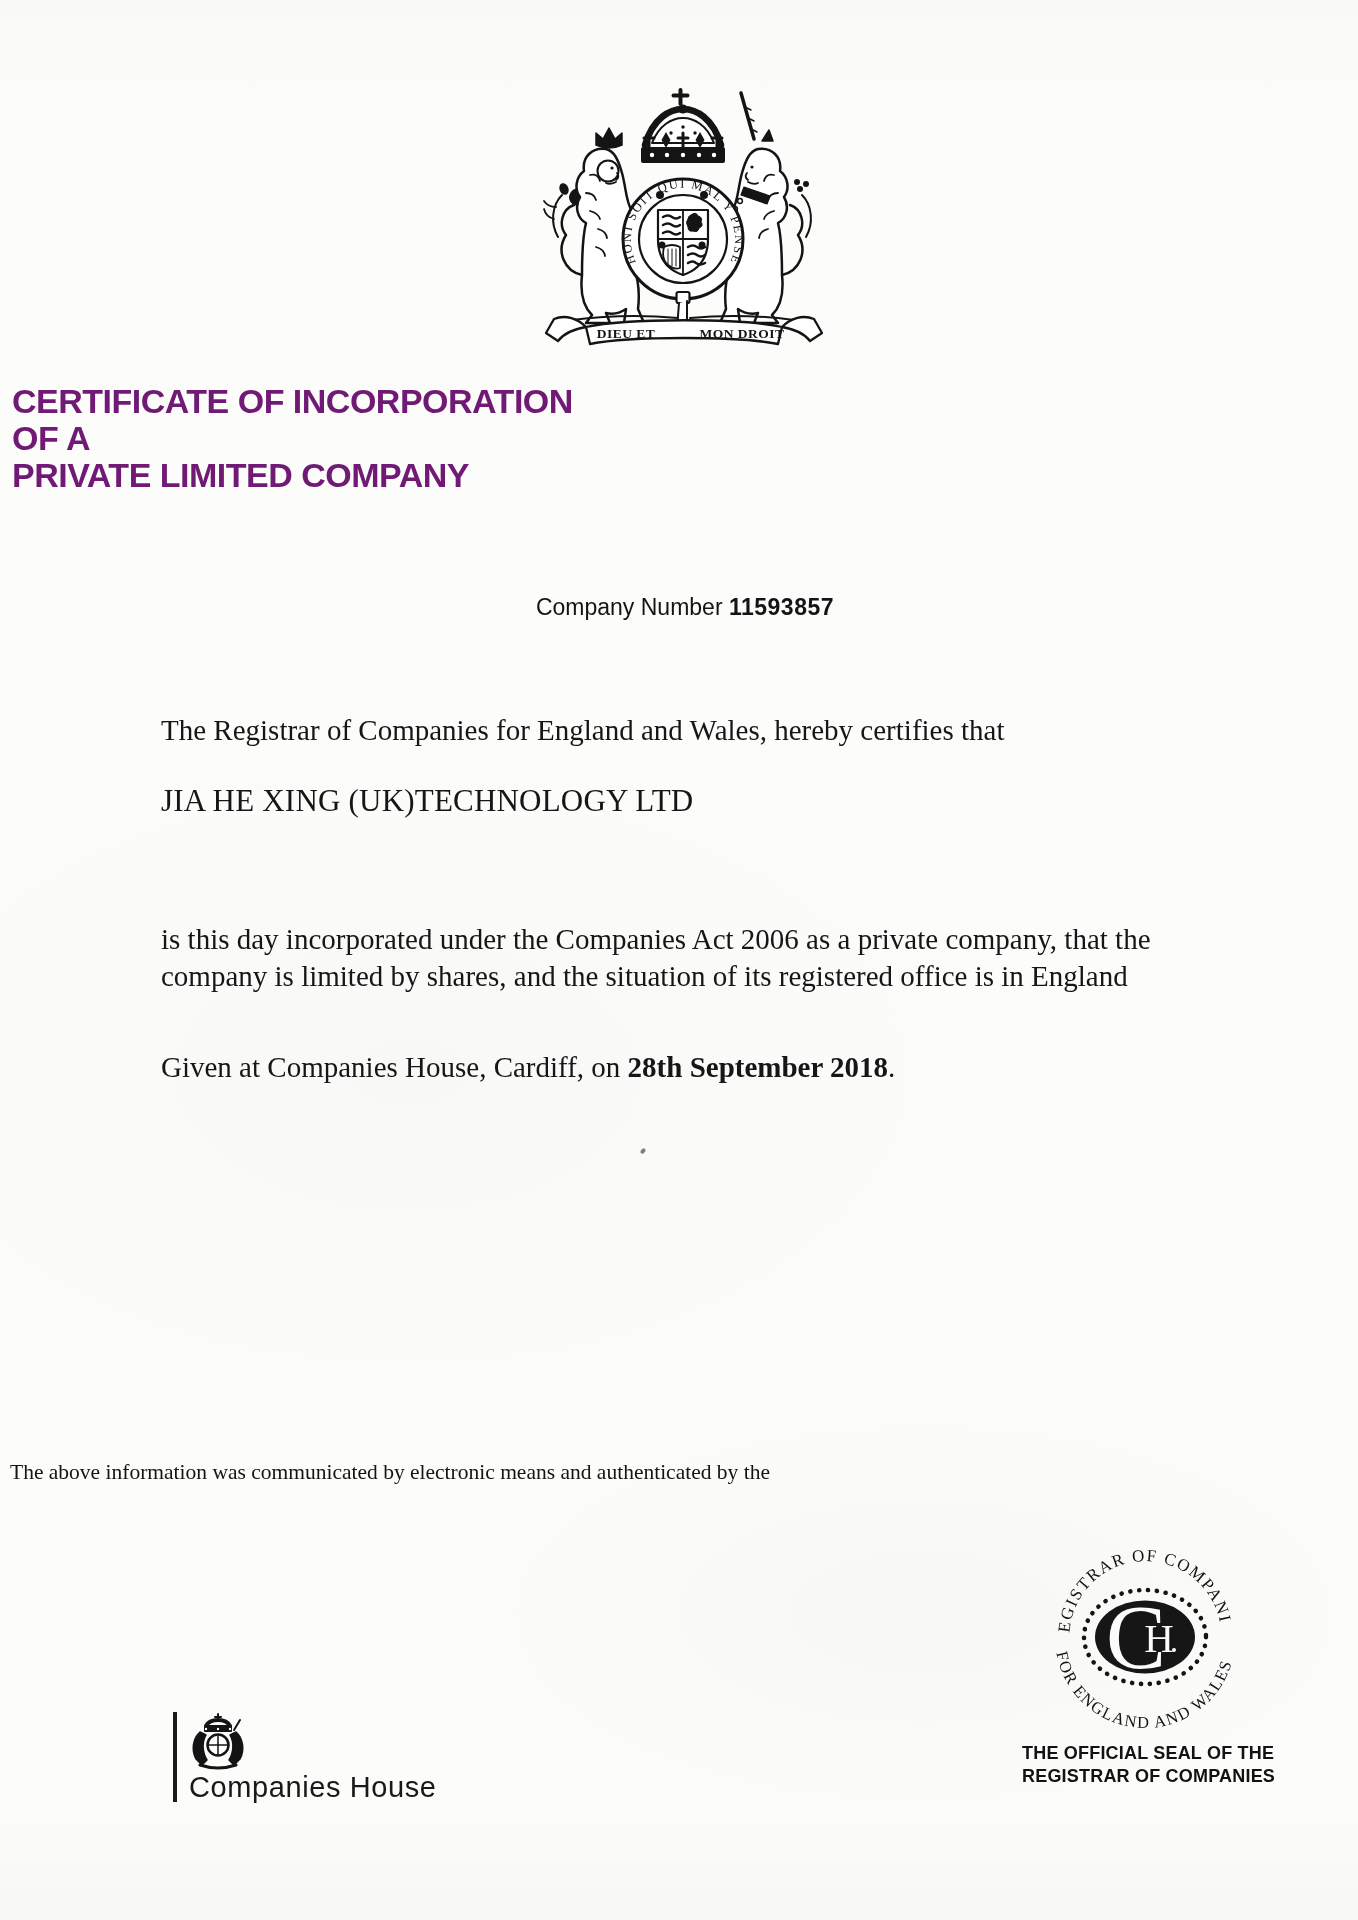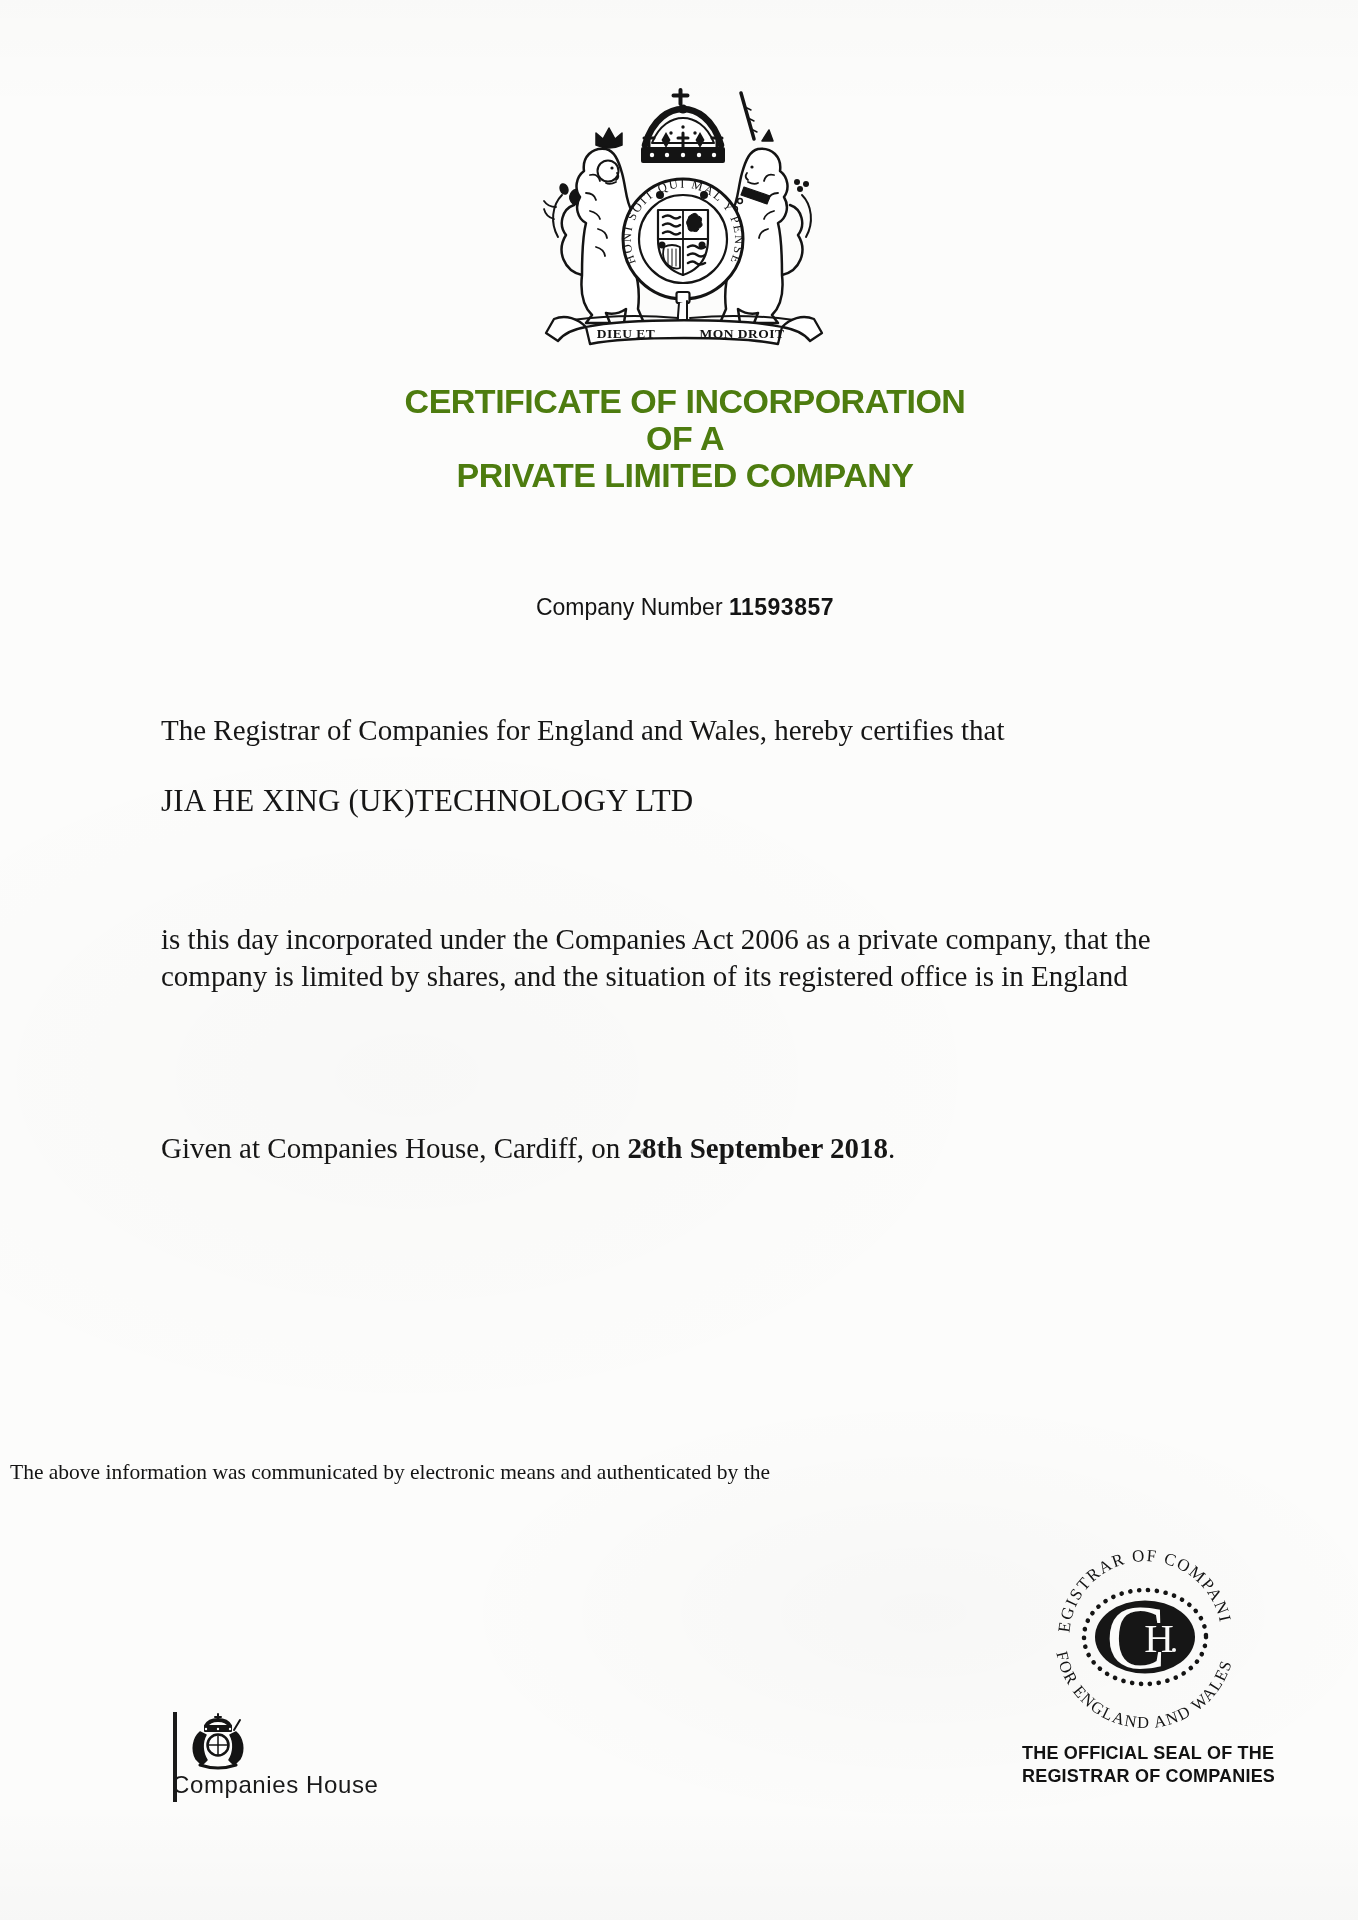--- a/index.html
+++ b/index.html
@@ -10,54 +10,54 @@
   .page::before{
     content:"";position:absolute;inset:0;pointer-events:none;
     background:
       radial-gradient(900px 520px at 30% 56%, rgba(0,0,0,0.016), transparent 70%),
       radial-gradient(700px 320px at 68% 84%, rgba(0,0,0,0.02), transparent 70%),
       linear-gradient(180deg, rgba(0,0,0,0.012), transparent 6%, transparent 94%, rgba(0,0,0,0.018));
   }
   .abs{position:absolute;}
   .arms-svg{left:538px;top:86px;width:288px;height:262px;}
   .title-block{
-    left:12px;top:383px;width:1346px;text-align:center;
+    left:12px;top:383px;width:1346px;
     font-family:"Liberation Sans",sans-serif;font-weight:bold;
-    font-size:34px;line-height:37px;letter-spacing:-0.5px;color:#4d7c0f;
+    font-size:34px;line-height:37px;letter-spacing:-0.5px;color:#701a75;
   }
   .company-number{
     left:12px;top:594px;width:1346px;text-align:center;
     font-family:"Liberation Sans",sans-serif;font-size:23px;color:#141414;
   }
   .company-number .num{font-weight:bold;letter-spacing:0.5px;}
   .body-line{left:161px;font-size:29px;color:#161616;}
   .certifies{top:714px;width:1100px;}
   .company-name{top:783px;width:1100px;font-size:31px;letter-spacing:0.2px;}
   .paragraph{top:921px;width:1130px;line-height:37px;}
-  .given{top:1132px;width:1100px;}
+  .given{top:1051px;width:1100px;}
   .given .date{font-weight:bold;}
   .auth{
     left:10px;top:1455px;width:1348px;text-align:left;
     font-size:21.5px;line-height:35.5px;color:#141414;
   }
   .speck{
     left:641px;top:1148px;width:4px;height:6px;border-radius:50%;
     background:rgba(25,25,25,0.55);transform:rotate(38deg);
   }
   .seal-svg{left:1046px;top:1544px;width:204px;height:200px;}
   .seal-caption{
     left:1022px;top:1742px;width:258px;text-align:left;
     font-family:"Liberation Sans",sans-serif;font-weight:bold;
     font-size:18px;line-height:23px;color:#121212;letter-spacing:0.2px;
   }
   .logo-bar{left:173px;top:1712px;width:4px;height:90px;background:#1a1a1a;}
   .logo-crest{left:188px;top:1712px;width:60px;height:58px;}
   .wordmark{
-    left:172px;top:1771px;font-family:"Liberation Sans",sans-serif;
-    font-size:24px;font-weight:400;letter-spacing:0.6px;color:#191919;
+    left:189px;top:1771px;font-family:"Liberation Sans",sans-serif;
+    font-size:29px;font-weight:400;letter-spacing:0.6px;color:#191919;
   }
   svg text{font-family:"Liberation Serif",serif;}
 </style>
 </head>
 <body>
 
 <div class="page">
 
   <svg class="abs arms-svg" viewBox="0 0 288 260" fill="none" stroke="#141414" stroke-linecap="round" stroke-linejoin="round">
 

